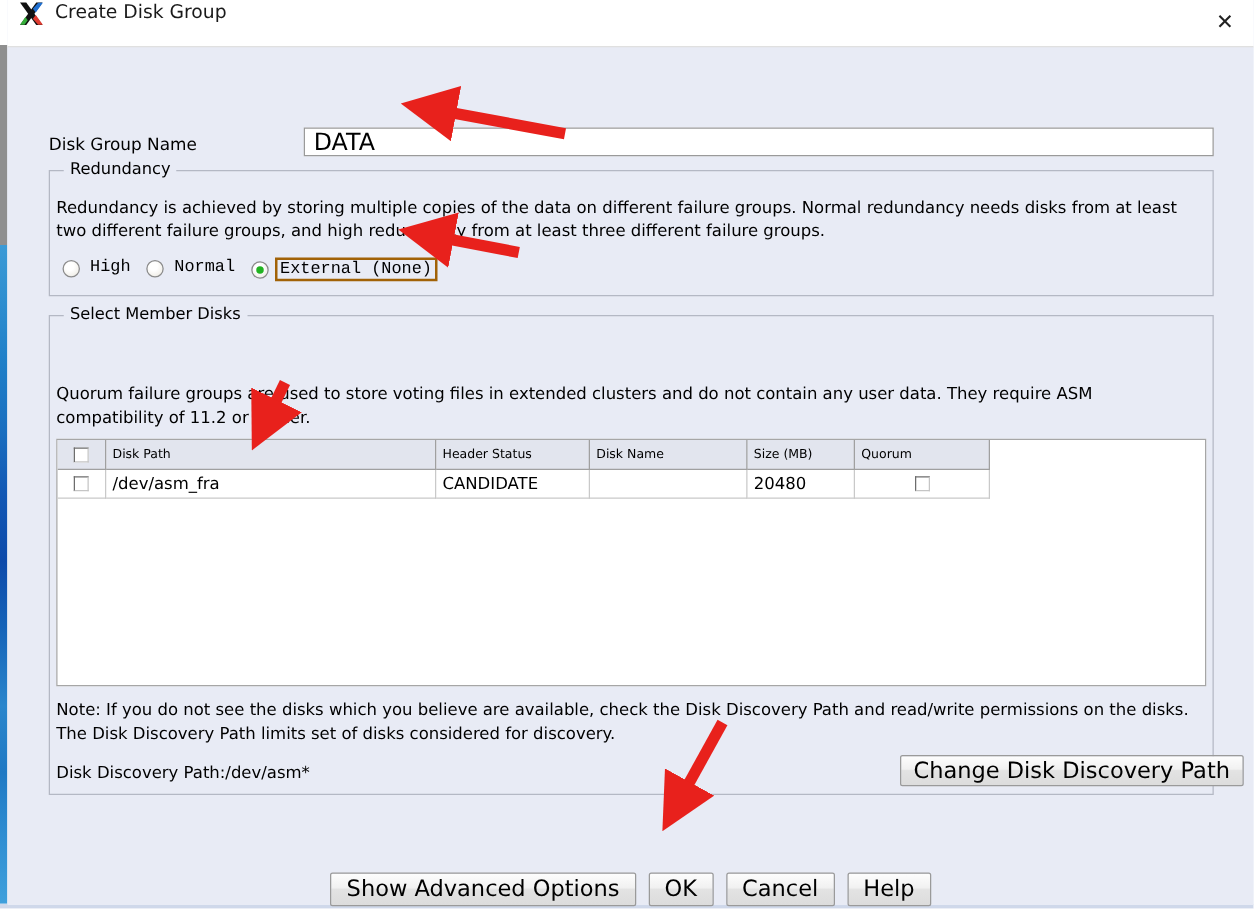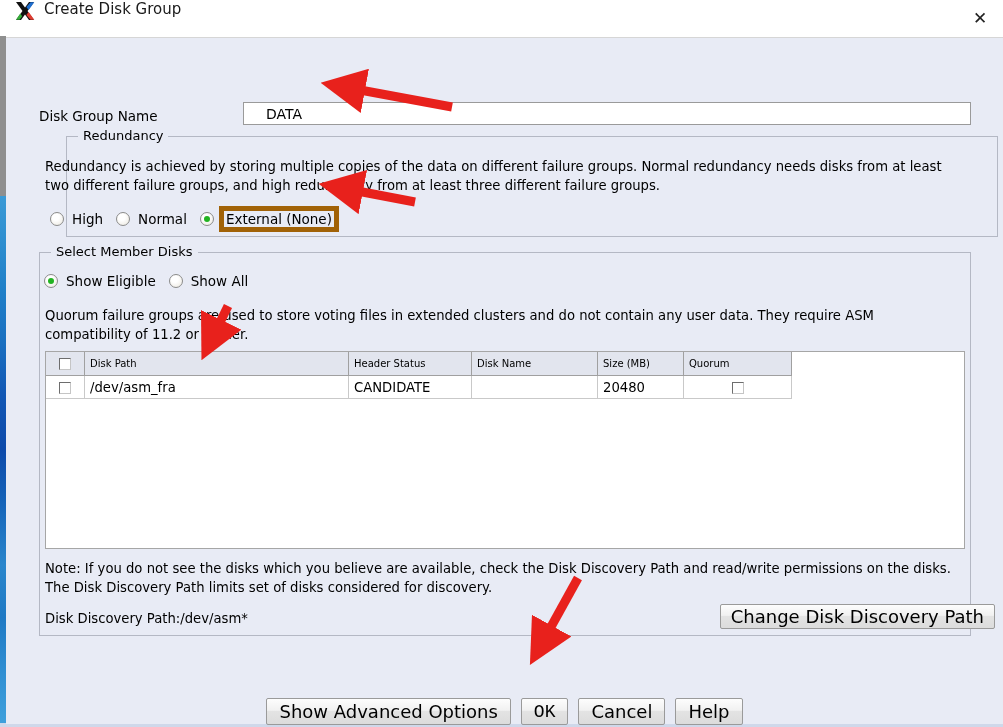--- a/index.html
+++ b/index.html
@@ -111,61 +111,62 @@
   .dgname-input {
     position: absolute;
     left: 237px;
     top: 64px;
     width: 728px;
     height: 23px;
     background: #ffffff;
     border: 1px solid #9a9a9a;
     box-sizing: border-box;
     font-family: "DejaVu Sans", "Liberation Sans", sans-serif;
-    font-size: 14px;
-    padding: 0 22px;
+    font-size: 19px;
+    padding: 0 7px;
     color: #000;
     outline: none;
   }
 
   
   .groupbox {
     position: absolute;
     border: 1px solid #b4b8c4;
     box-sizing: border-box;
     background: transparent;
   }
   .groupbox > .gb-title {
     position: absolute;
     top: -9px;
     left: 11px;
     background: #e8ebf5;
     padding: 0 5px;
     font-size: 13px;
     color: #000;
   }
-  #redundancy-box { left: 33px; top: 98px; width: 932px; height: 101px; margin-left: 27px; }
+  #redundancy-box { left: 33px; top: 98px; width: 932px; height: 101px; }
   #members-box { left: 33px; top: 214px; width: 932px; height: 384px; }
 
   .para {
     position: absolute;
     font-size: 13.2px;
     line-height: 19px;
     color: #000;
   }
   #redundancy-desc { left: 39px; top: 119px; width: 912px; }
   #quorum-desc { left: 39px; top: 268px; width: 860px; }
   #note-desc { left: 39px; top: 521px; width: 920px; }
   #footer-desc { left: 25px; top: 612px; width: 950px; }
 
   
   .radio-row {
     position: absolute;
     display: flex;
-    align-items: center;
+    align-items: flex-start;
+    font-family: Liberation Mono, monospace;
   }
   #redundancy-radios { left: 44px; top: 168px; }
   #member-radios { left: 38px; top: 234px; }
 
   .radio-item {
     display: flex;
     align-items: center;
     margin-right: 10px;
     cursor: default;
   }
@@ -187,21 +188,21 @@
     width: 6px; height: 6px;
     border-radius: 50%;
     background: #21b321;
   }
   .radio-label {
     font-size: 13.5px;
     padding: 1px 3px;
     white-space: nowrap;
   }
   .radio-item.focused .radio-label {
-    border: 5px solid #a16207;
+    border: 2px solid #a16207;
     padding: 0px 2px;
   }
 
   
   .table-wrap {
     position: absolute;
     left: 39px;
     top: 313px;
     width: 920px;
     height: 198px;
@@ -299,21 +300,21 @@
     position: absolute;
     left: 0;
     top: 660px;
     width: 997px;
     display: flex;
     justify-content: center;
     align-items: flex-start;
     gap: 10px;
   }
   .btnbar .btn { height: 27px; padding: 0 12px; }
-  #ok-btn { min-width: 34px; font-family: Liberation Mono, monospace; }
+  #ok-btn { min-width: 34px; }
   #cancel-btn { min-width: 54px; }
   #help-btn { min-width: 44px; }
 
   
   .arrow-layer {
     position: absolute;
     left: 0; top: 0;
     width: 1003px; height: 727px;
     pointer-events: none;
   }
@@ -365,30 +366,20 @@
         <div class="radio-item sel focused">
           <span class="radio-mark"></span>
           <span class="radio-label">External (None)</span>
         </div>
       </div>
 
       <div class="groupbox" id="members-box">
         <div class="gb-title">Select Member Disks</div>
       </div>
 
-      <div class="radio-row" id="member-radios">
-        <div class="radio-item sel">
-          <span class="radio-mark"></span>
-          <span class="radio-label">Show Eligible</span>
-        </div>
-        <div class="radio-item">
-          <span class="radio-mark"></span>
-          <span class="radio-label">Show All</span>
-        </div>
-      </div>
 
       <div class="para" id="quorum-desc">Quorum failure groups are used to store voting files in extended clusters and do not contain any user data. They require ASM compatibility of 11.2 or higher.</div>
 
       <div class="table-wrap">
         <table class="disks">
           <thead>
             <tr>
               <th class="ck">
                 <span class="cbx"></span>
               </th>

